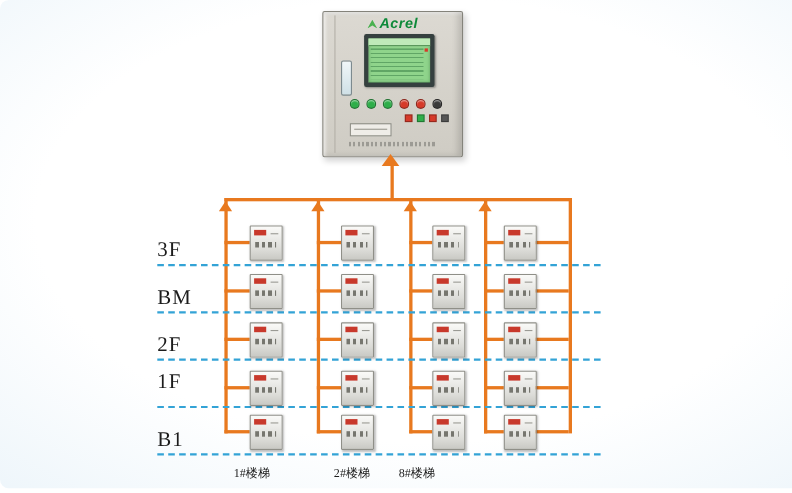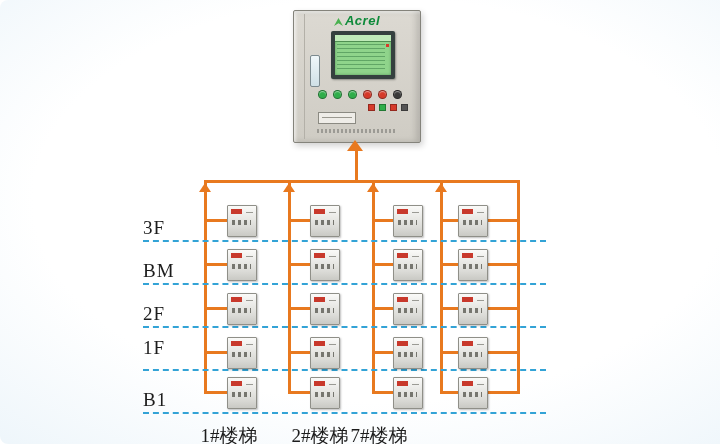--- a/index.html
+++ b/index.html
@@ -56,21 +56,21 @@
     box-shadow:1px 1px 2px rgba(0,0,0,.25);z-index:3;}
   .box::before{content:"";position:absolute;left:3px;top:3px;width:11px;height:5px;background:var(--box_red,#c8392c);
     box-shadow:13px 1px 0 -2px #9a9a94;}
   .box::after{content:"";position:absolute;left:4px;top:14px;width:19px;height:5px;
     background:repeating-linear-gradient(90deg,#76766f 0 3px,transparent 3px 6px);}
   .r1{top:205px;} .r2{top:249px;} .r3{top:293px;} .r4{top:337px;} .r5{top:377px;}
   .c1{left:227px;} .c2{left:310px;} .c3{left:393px;} .c4{left:458px;}
 
   
   .floor-label{position:absolute;left:143px;width:52px;color:#1c1c1c;font-size:19px;letter-spacing:1px;}
-  .stair-label{position:absolute;top:423px;width:80px;text-align:center;color:#1c1c1c;font-size:19px;}
+  .stair-label{position:absolute;top:423px;width:80px;text-align:center;color:#1c1c1c;font-size:11px;}
 </style>
 </head>
 <body>
 
 <div class="stage">
 
   <div class="cabinet">
     <div class="seam"></div>
     <div class="brand"><span class="logo-mark"></span><span>Acrel</span></div>
     <div class="tube"></div>
@@ -173,15 +173,15 @@
   <div class="box r4 c2"></div>
   <div class="box r4 c3"></div>
   <div class="box r4 c4"></div>
   <div class="box r5 c1"></div>
   <div class="box r5 c2"></div>
   <div class="box r5 c3"></div>
   <div class="box r5 c4"></div>
 
   <div class="stair-label" style="left:189px;">1#楼梯</div>
   <div class="stair-label" style="left:280px;">2#楼梯</div>
-  <div class="stair-label" style="left:339px;">7#楼梯</div>
+  <div class="stair-label" style="left:339px;">8#楼梯</div>
 
 </div>
 
 </body></html>

